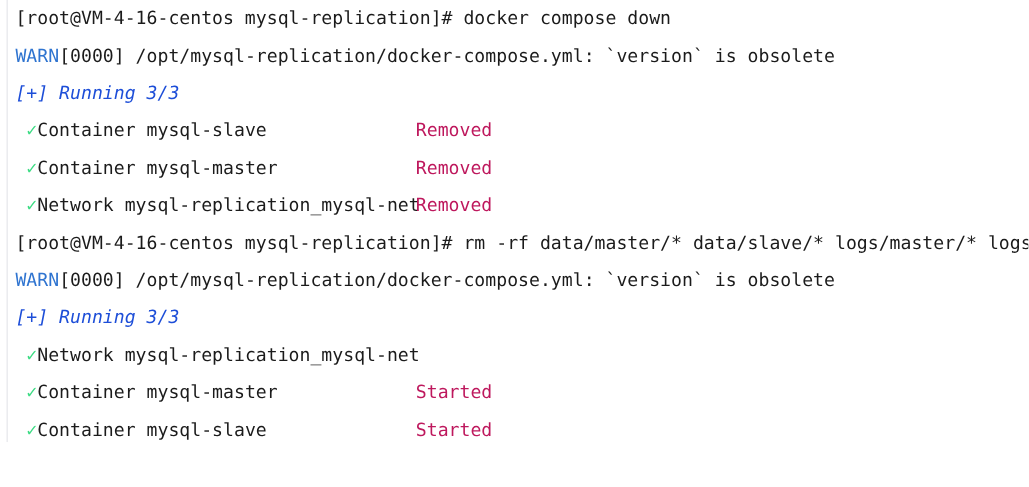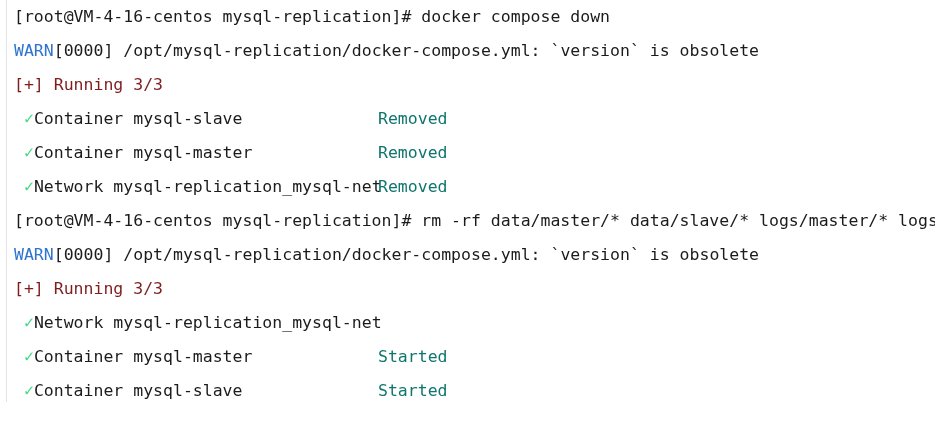--- a/index.html
+++ b/index.html
@@ -40,22 +40,22 @@
     line-height: 34px;
     font-size: 16.5px;
     letter-spacing: 0px;
     white-space: pre;
     color: #1b1b1b;
     display: block;
   }
   .seg { white-space: pre; }
   .c-default { color: #1b1b1b; }
   .c-warn    { color: #2f74d0; }
-  .c-running { color: #7f1d1d; }
-  .c-status  { color: #0f766e; }
+  .c-running { color: #1d4ed8; font-style: italic; }
+  .c-status  { color: #be185d; }
   .check {
     color: #3ddc84;
     font-size: 16.5px;
   }
   
   .row-inner {
     position: relative;
     display: block;
     white-space: pre;
   }

